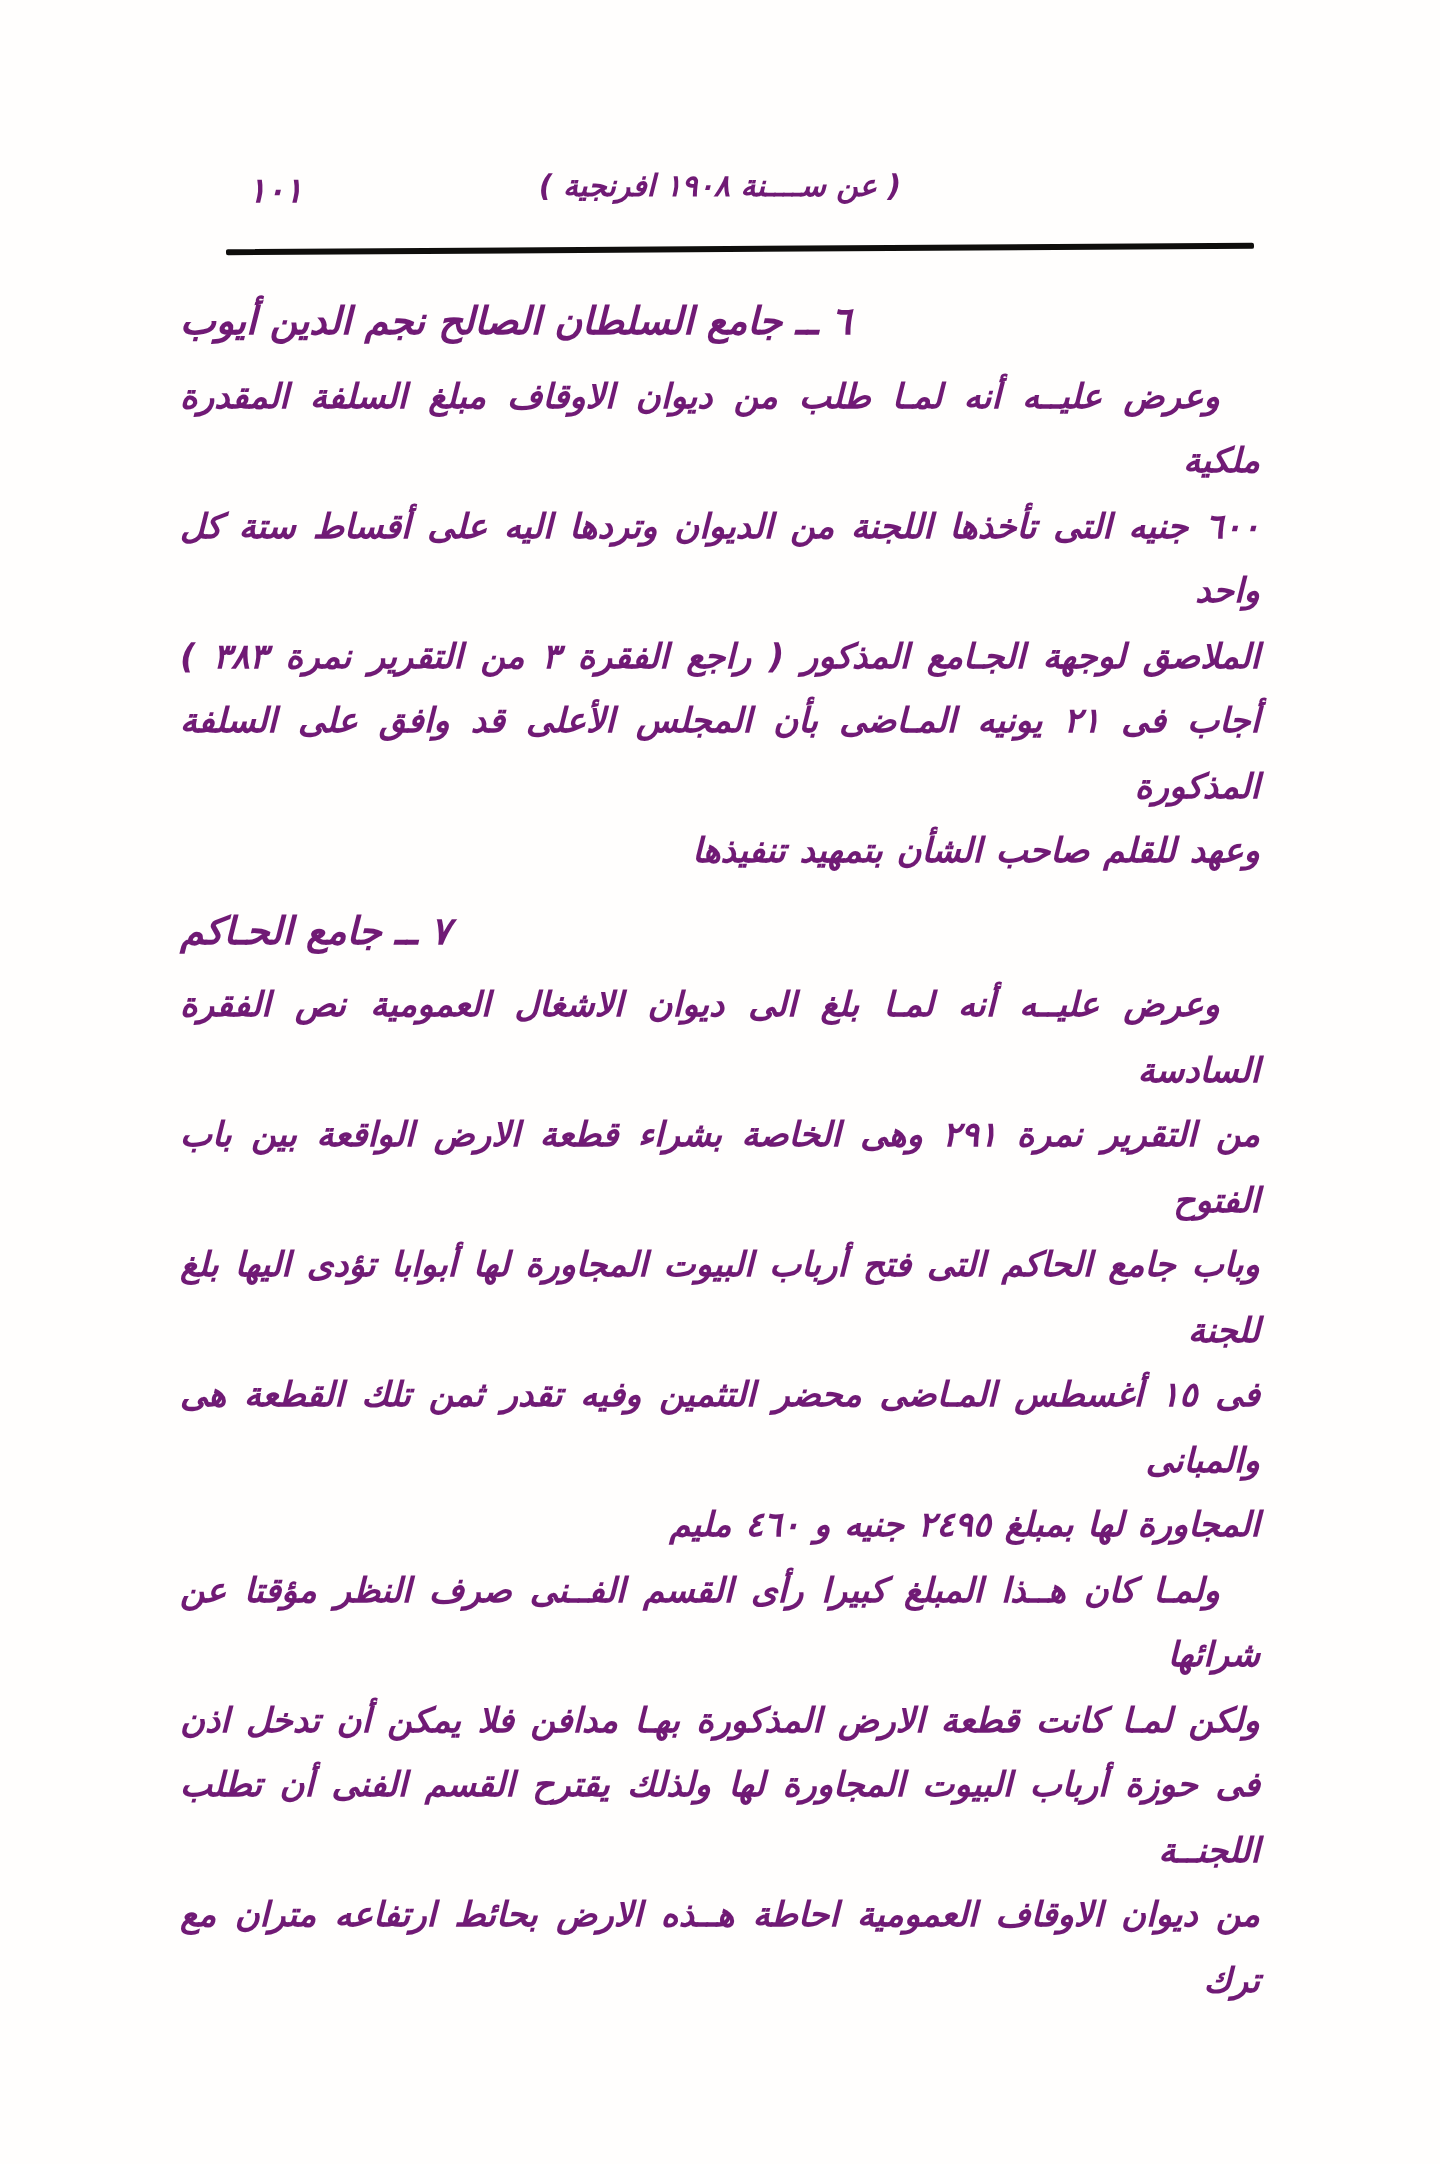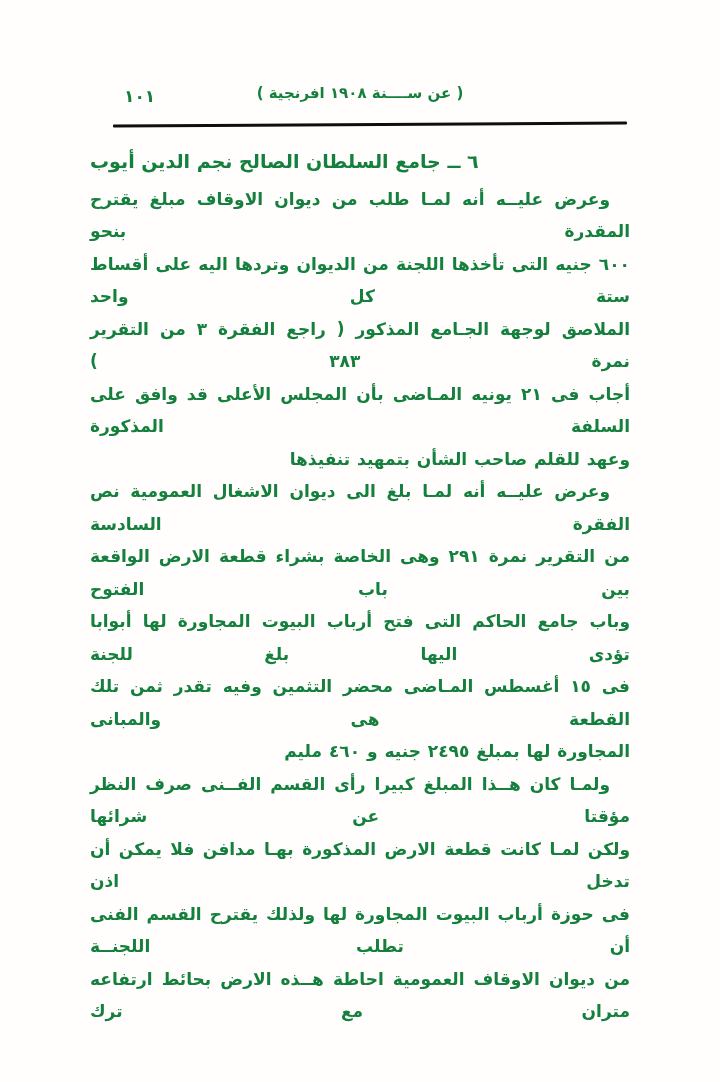--- a/index.html
+++ b/index.html
@@ -8,21 +8,22 @@
     background: #ffffff;
   }
   .page {
     position: relative;
     width: 720px;
     height: 1082px;
     background: #fffefd;
     overflow: hidden;
     direction: rtl;
     font-family: "DejaVu Sans", sans-serif;
-    color: #15803d;
+    color: #701a75;
+    font-style: italic;
   }
   .content {
     position: absolute;
     top: 84px;
     left: 90px;
     right: 90px;
   }
   .header-row {
     position: relative;
     height: 28px;
@@ -79,29 +80,30 @@
     <div class="header-row">
       <span class="page-number">١٠١</span>
       <div class="header-title">( عن ســــنة ١٩٠٨ افرنجية )</div>
     </div>
 
     <div class="rule"></div>
 
     <section>
       <h2 class="heading">٦ ــ جامع السلطان الصالح نجم الدين أيوب</h2>
       <div class="para">
-        <div class="line first">وعرض عليــه أنه لمـا طلب من ديوان الاوقاف مبلغ يقترح المقدرة بنحو</div>
+        <div class="line first">وعرض عليــه أنه لمـا طلب من ديوان الاوقاف مبلغ السلفة المقدرة ملكية</div>
         <div class="line">٦٠٠ جنيه التى تأخذها اللجنة من الديوان وتردها اليه على أقساط ستة كل واحد</div>
         <div class="line">الملاصق لوجهة الجـامع المذكور ( راجع الفقرة ٣ من التقرير نمرة ٣٨٣ )</div>
         <div class="line">أجاب فى ٢١ يونيه المـاضى بأن المجلس الأعلى قد وافق على السلفة المذكورة</div>
         <div class="line end">وعهد للقلم صاحب الشأن بتمهيد تنفيذها</div>
       </div>
     </section>
 
     <section>
+      <h2 class="heading">٧ ــ جامع الحـاكم</h2>
       <div class="para">
         <div class="line first">وعرض عليــه أنه لمـا بلغ الى ديوان الاشغال العمومية نص الفقرة السادسة</div>
         <div class="line">من التقرير نمرة ٢٩١ وهى الخاصة بشراء قطعة الارض الواقعة بين باب الفتوح</div>
         <div class="line">وباب جامع الحاكم التى فتح أرباب البيوت المجاورة لها أبوابا تؤدى اليها بلغ للجنة</div>
         <div class="line">فى ١٥ أغسطس المـاضى محضر التثمين وفيه تقدر ثمن تلك القطعة هى والمبانى</div>
         <div class="line end">المجاورة لها بمبلغ ٢٤٩٥ جنيه و ٤٦٠ مليم</div>
       </div>
       <div class="para">
         <div class="line first">ولمـا كان هــذا المبلغ كبيرا رأى القسم الفــنى صرف النظر مؤقتا عن شرائها</div>
         <div class="line">ولكن لمـا كانت قطعة الارض المذكورة بهـا مدافن فلا يمكن أن تدخل اذن</div>

